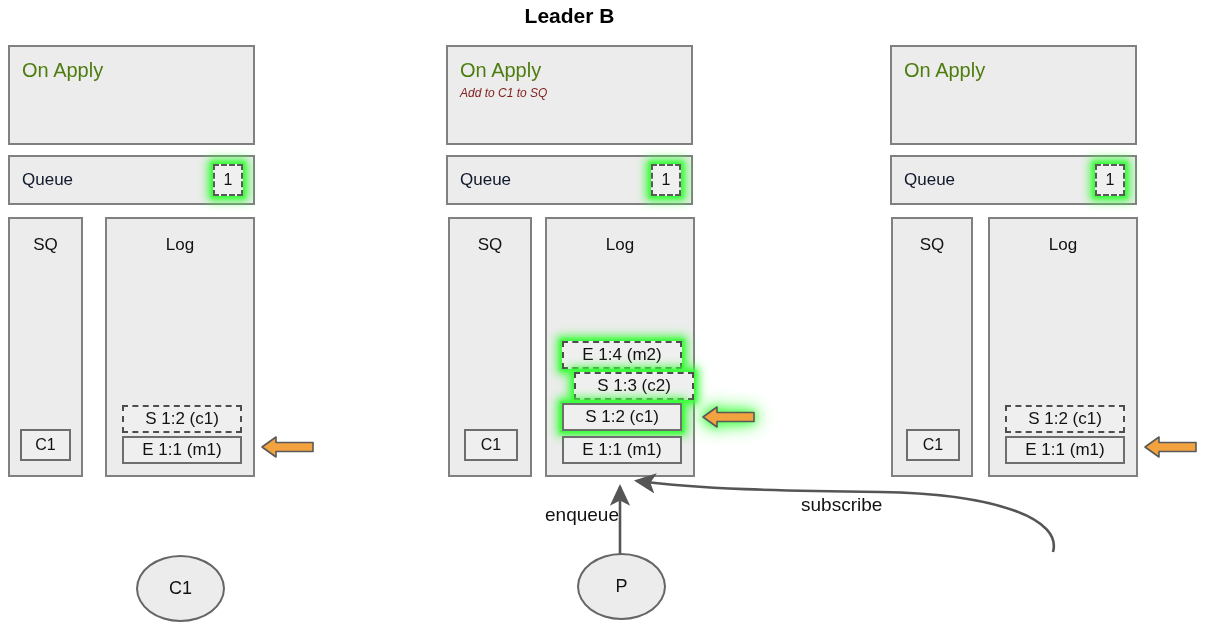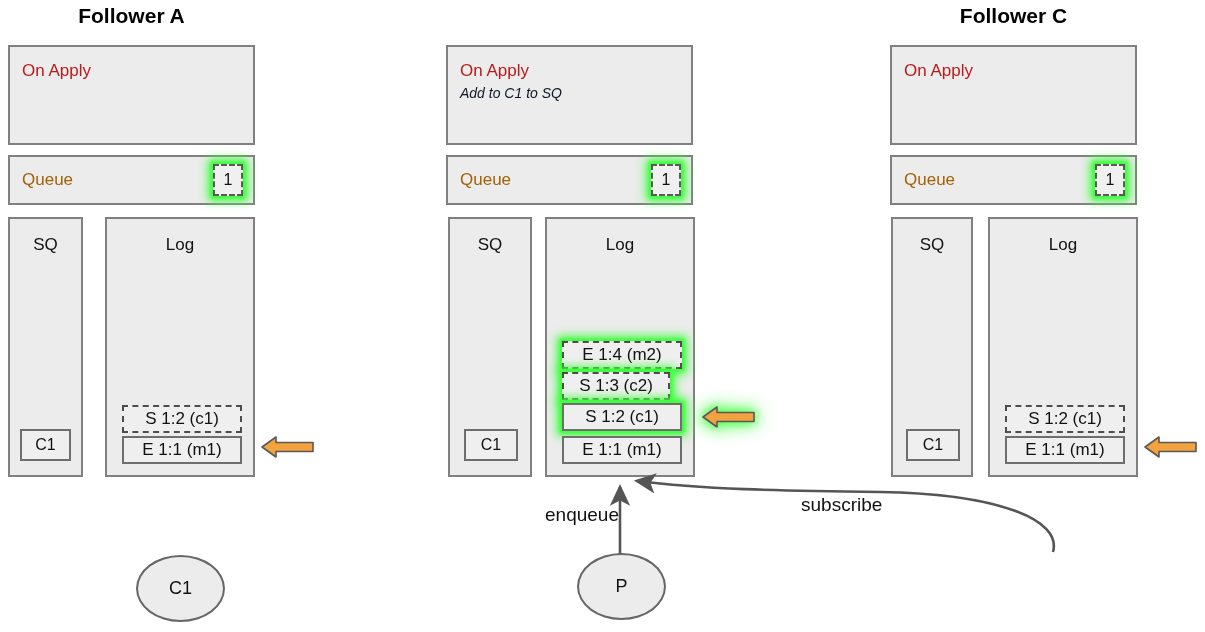--- a/index.html
+++ b/index.html
@@ -35,39 +35,39 @@
     white-space: nowrap;
     text-align: center;
   }
 
   
   .onapply {
     box-sizing: border-box;
     padding: 12px 0 0 12px;
   }
   .onapply .line1 {
-    font-size: 17px;
-    color: #b91c1c;
+    font-size: 20px;
+    color: #4d7c0f;
     line-height: 23px;
   }
   .onapply .ital {
-    font-size: 14px;
+    font-size: 12px;
     font-style: italic;
-    color: #0f172a;
+    color: #7f1d1d;
     line-height: 23px;
   }
 
   
   .queue-label {
     position: absolute;
     left: 12px;
     top: 50%;
     transform: translateY(-50%);
     font-size: 17px;
-    color: #a16207;
+    color: #0f172a;
   }
   .queue-badge {
     position: absolute;
     right: 10px;
     top: 50%;
     transform: translateY(-50%);
     box-sizing: border-box;
     width: 30px;
     height: 32px;
     background: #f0f0f0;
@@ -162,21 +162,20 @@
   }
   .arrow-glow {
     filter: drop-shadow(0 0 5px #45ff45) drop-shadow(0 0 9px #45ff45);
   }
 </style>
 </head>
 <body>
 
 <div id="canvas">
 
-  <div class="panel-title" style="left:8px; top:4px; width:247px;">Follower A</div>
 
   <div class="node onapply" style="left:8px; top:45px; width:247px; height:100px;">
     <div class="line1">On Apply</div>
   </div>
 
   <div class="node" style="left:8px; top:155px; width:247px; height:50px;">
     <span class="queue-label">Queue</span>
     <span class="queue-badge glow">1</span>
   </div>
 
@@ -188,49 +187,49 @@
   <div class="node" style="left:105px; top:217px; width:150px; height:260px;">
     <div class="col-title">Log</div>
     <div class="entry dashed" style="left:15px; top:186px; width:120px; height:28px;">S 1:2 (c1)</div>
     <div class="entry" style="left:15px; top:217px; width:120px; height:28px;">E 1:1 (m1)</div>
   </div>
 
   <svg class="arrow-svg" style="left:262px; top:434px;" width="52" height="26" viewBox="0 0 52 26">
     <polygon points="0,13 14,3 14,8.5 51,8.5 51,17.5 14,17.5 14,23" fill="#f2a33f" stroke="#595959" stroke-width="1.6" stroke-linejoin="round"></polygon>
   </svg>
 
+  <div class="panel-title" style="left:446px; top:4px; width:247px;">Leader B</div>
 
   <div class="node onapply" style="left:446px; top:45px; width:247px; height:100px;">
     <div class="line1">On Apply</div>
     <div class="ital">Add to C1 to SQ</div>
   </div>
 
   <div class="node" style="left:446px; top:155px; width:247px; height:50px;">
     <span class="queue-label">Queue</span>
     <span class="queue-badge glow">1</span>
   </div>
 
   <div class="node" style="left:448px; top:217px; width:84px; height:260px;">
     <div class="col-title">SQ</div>
     <div class="sqitem" style="left:14px; bottom:14px; width:54px; height:32px;">C1</div>
   </div>
 
   <div class="node" style="left:545px; top:217px; width:150px; height:260px;">
     <div class="col-title">Log</div>
     <div class="entry dashed glow" style="left:15px; top:122px; width:120px; height:28px;">E 1:4 (m2)</div>
-    <div class="entry dashed glow" style="left:15px; top:153px; width:108px; height:28px;">S 1:3 (c2)</div>
+    <div class="entry dashed glow" style="left:27px; top:153px; width:120px; height:28px;">S 1:3 (c2)</div>
     <div class="entry glow" style="left:15px; top:184px; width:120px; height:28px;">S 1:2 (c1)</div>
     <div class="entry" style="left:15px; top:217px; width:120px; height:28px;">E 1:1 (m1)</div>
   </div>
 
   <svg class="arrow-svg arrow-glow" style="left:703px; top:404px;" width="52" height="26" viewBox="0 0 52 26">
     <polygon points="0,13 14,3 14,8.5 51,8.5 51,17.5 14,17.5 14,23" fill="#f2a33f" stroke="#595959" stroke-width="1.6" stroke-linejoin="round"></polygon>
   </svg>
 
-  <div class="panel-title" style="left:890px; top:4px; width:247px;">Follower C</div>
 
   <div class="node onapply" style="left:890px; top:45px; width:247px; height:100px;">
     <div class="line1">On Apply</div>
   </div>
 
   <div class="node" style="left:890px; top:155px; width:247px; height:50px;">
     <span class="queue-label">Queue</span>
     <span class="queue-badge glow">1</span>
   </div>
 

